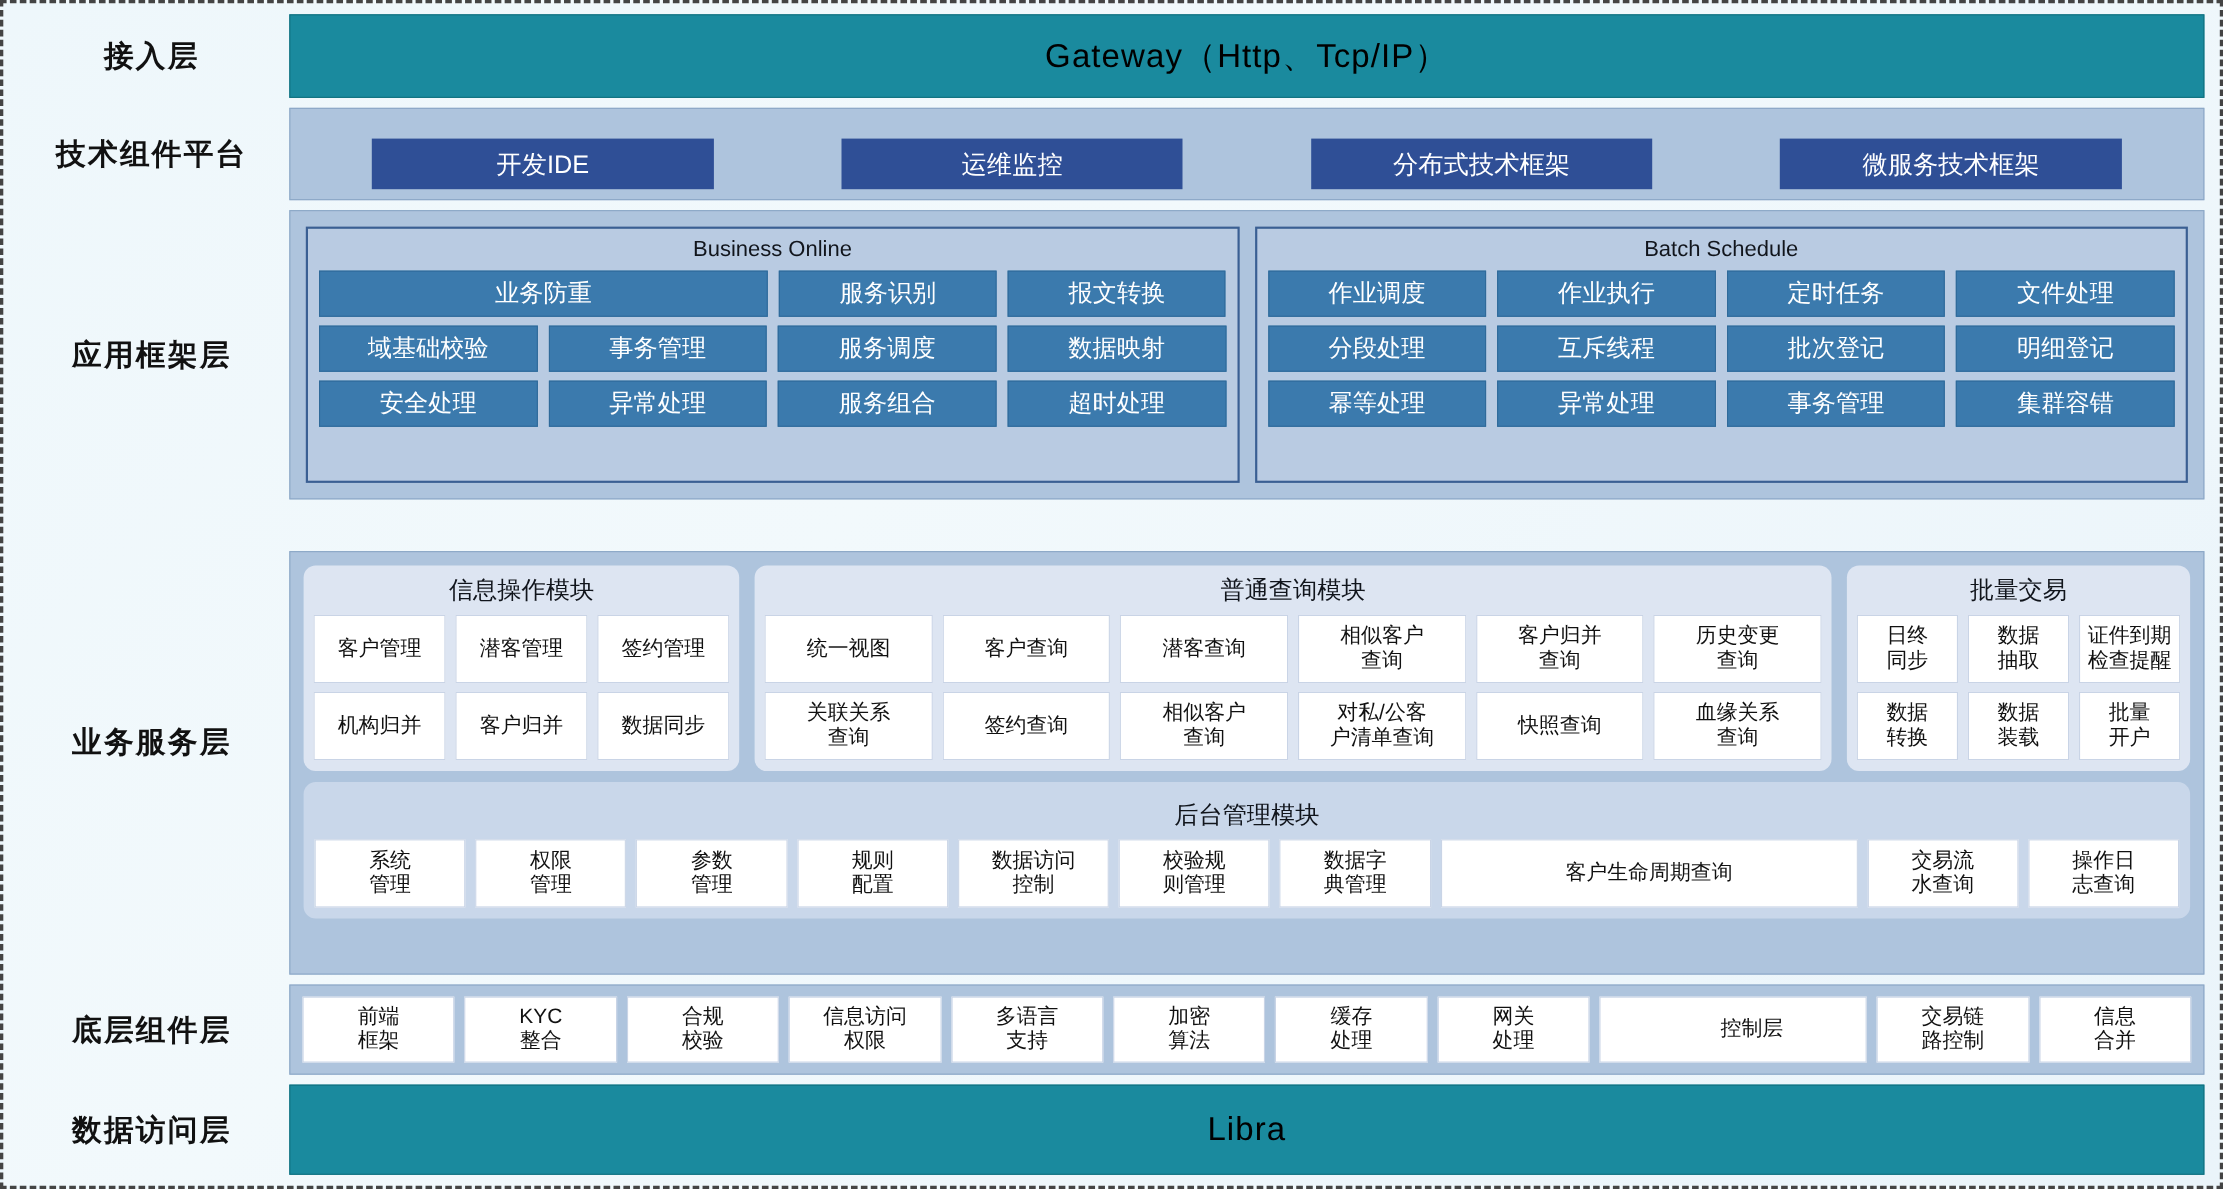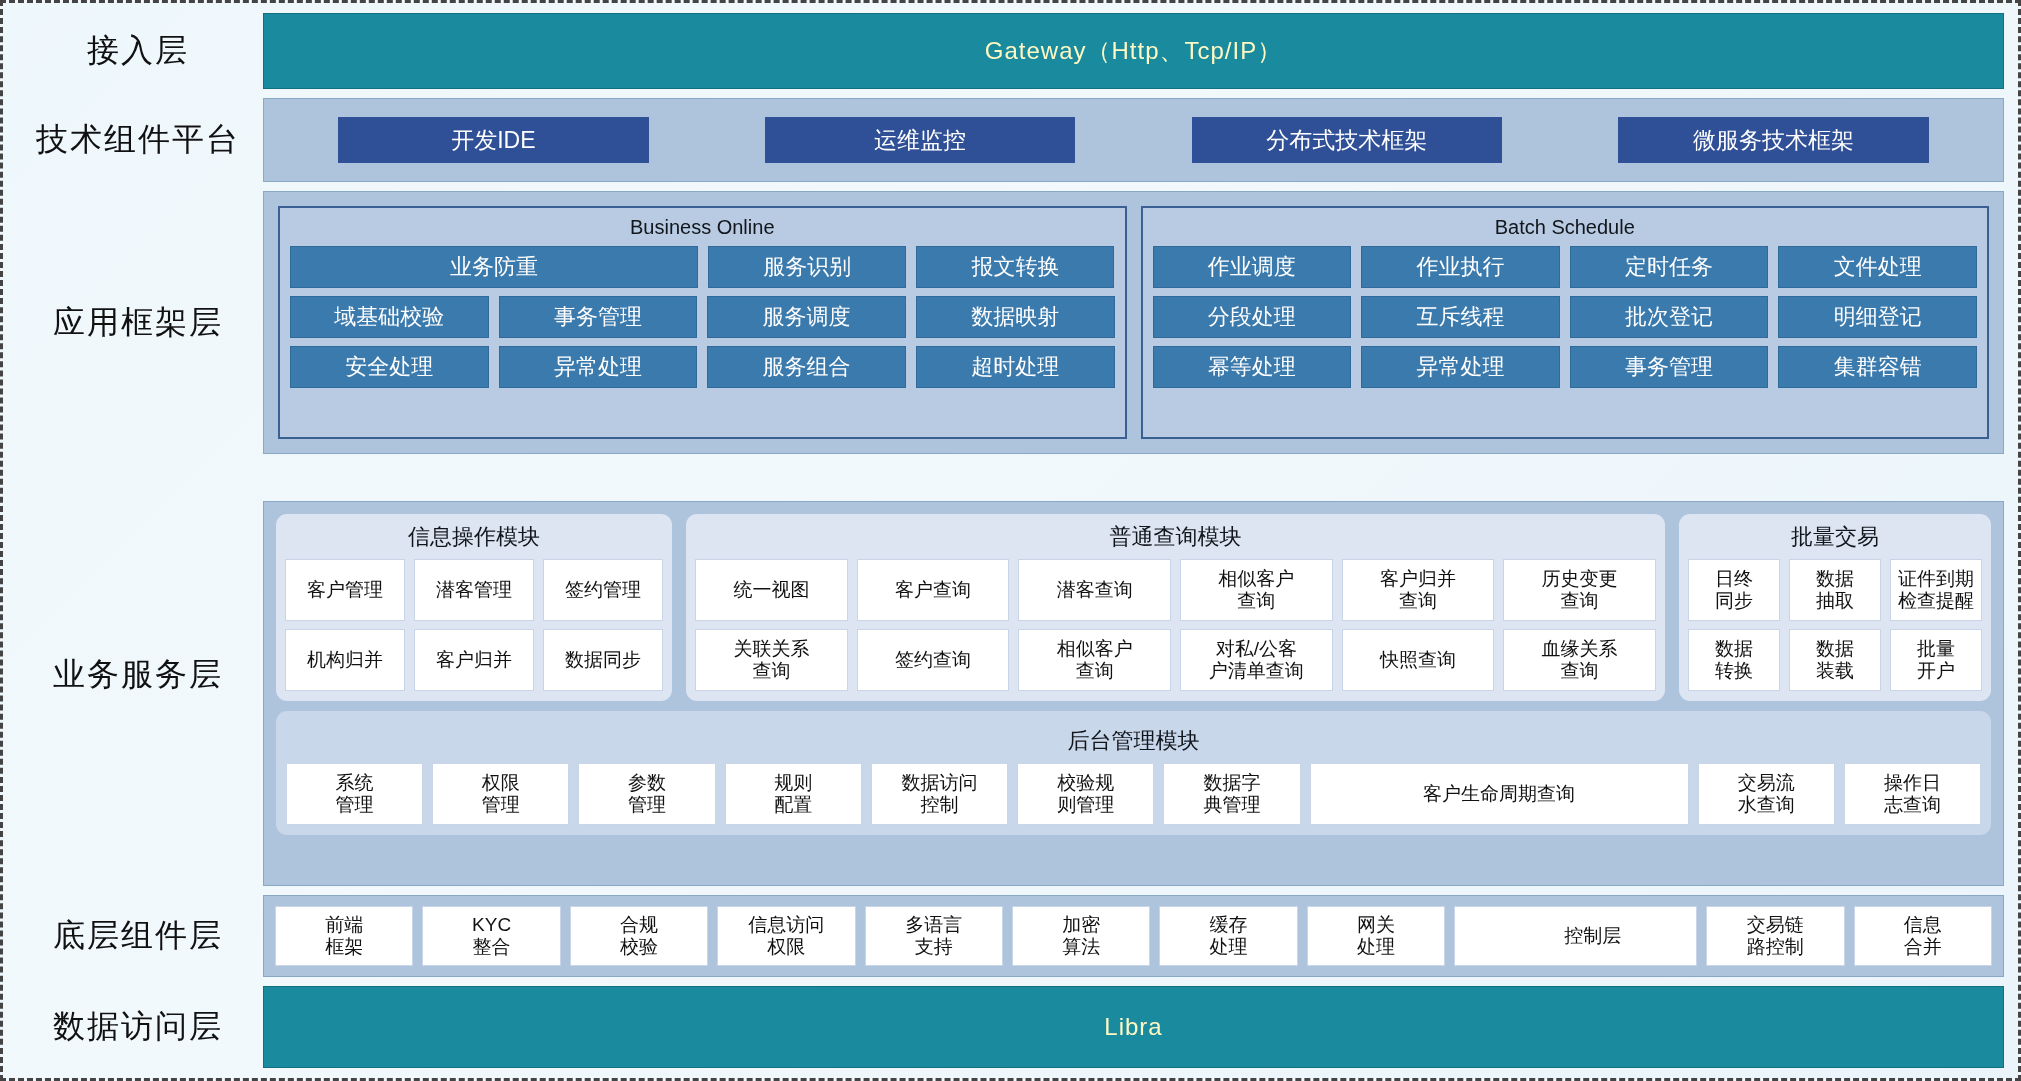--- a/index.html
+++ b/index.html
@@ -16,44 +16,45 @@
     padding: 10px 14px 10px 10px;
     display: flex; flex-direction: column;
     gap: 9px;
   }
 
   
   .row { display: flex; align-items: stretch; }
   .row-label {
     flex: 0 0 250px;
     display: flex; align-items: center; justify-content: center;
-    font-size: 32px; color: #111; letter-spacing: 2px;
+    font-size: 27px; color: #111; letter-spacing: 2px;
     font-family: "Liberation Sans","DejaVu Sans",sans-serif;
+    font-weight: bold;
   }
   .row-body { flex: 1 1 auto; display: flex; }
 
   
   .teal-bar {
     flex: 1 1 auto;
     background: #1a8a9e;
     border: 1px solid #11707f;
-    color: #fef9c3;
-    display: flex; align-items: center; justify-content: center;
-    font-size: 24px;
+    color: #000000;
+    display: flex; align-items: center; justify-content: center;
+    font-size: 30px;
     letter-spacing: 1px;
   }
   .gateway-bar { height: 76px; }
   .libra-bar   { height: 82px; }
 
   
   .tech-band {
     flex: 1 1 auto;
     background: #aec4dd;
     border: 1px solid #8ba7c6;
-    display: flex; align-items: center; justify-content: space-around;
+    display: flex; align-items: flex-end; justify-content: space-around;
     padding: 9px 16px; height: 84px;
   }
   .tech-chip {
     background: #2f4f96;
     color: #fff;
     font-size: 23px;
     height: 46px;
     flex: 0 0 18.2%;
     display: flex; align-items: center; justify-content: center;
   }

